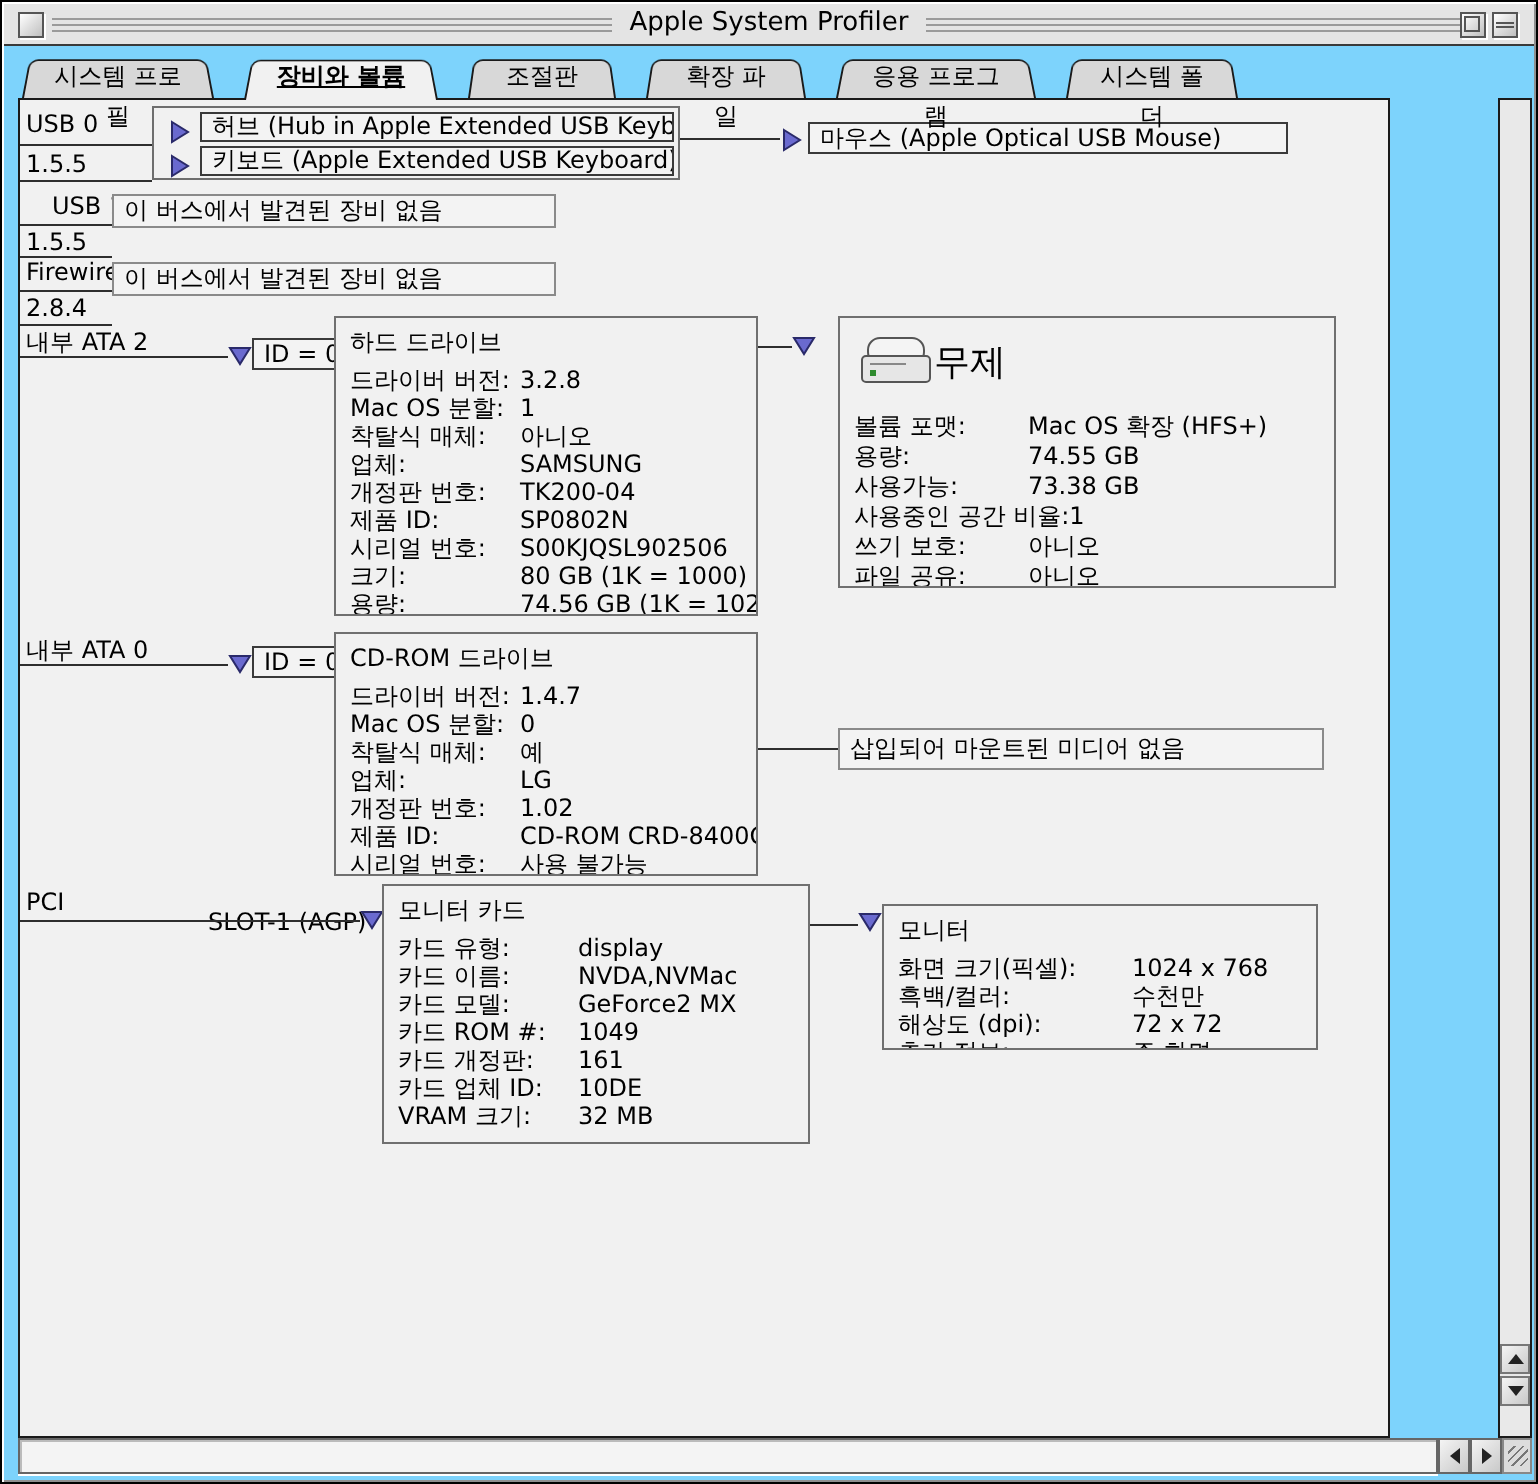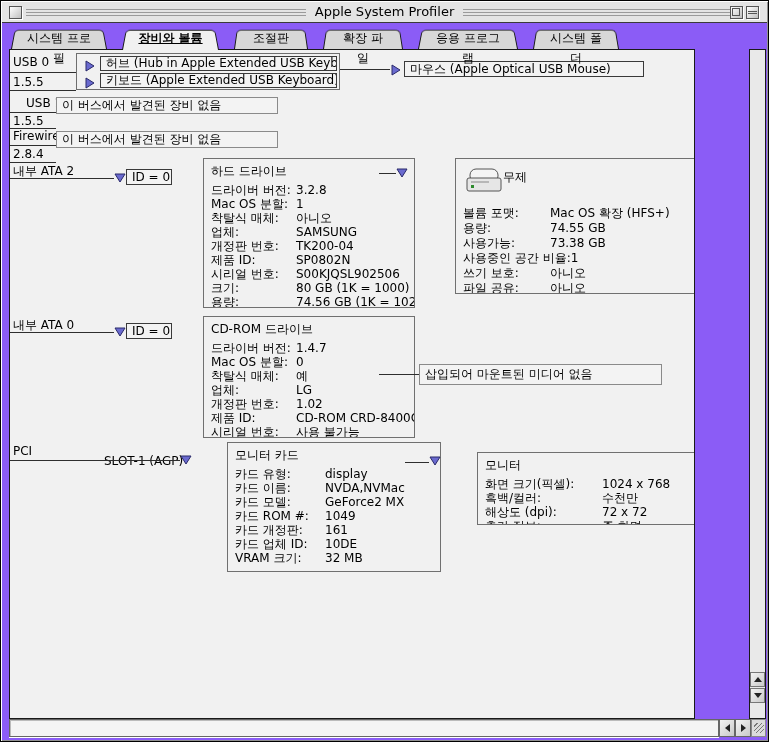--- a/index.html
+++ b/index.html
@@ -1,18 +1,18 @@
 <!DOCTYPE html>
 <html><head>
 <meta charset="utf-8">
 <style>
   html,body{margin:0;padding:0;background:#555;}
   body{width:769px;height:742px;font-family:"DejaVu Sans","Liberation Sans",sans-serif;}
   *{box-sizing:border-box;}
-  .window{position:relative;width:769px;height:742px;background:#8b5cf6;border:1px solid #000;
+  .window{position:relative;width:769px;height:742px;background:#7dd3fc;border:1px solid #000;
           box-shadow:inset 1px 1px 0 #fff, inset -1px -1px 0 #909090;}
   
   .titlebar{position:absolute;left:1px;top:1px;right:1px;height:21px;background:#E4E4E4;border-bottom:1px solid #3a3a3a;}
   .stripes{position:absolute;left:24px;right:34px;top:5px;bottom:5px;
            background:repeating-linear-gradient(to bottom,#E4E4E4 0 2px,#9a9a9a 2px 3px);}
   .title-text{position:absolute;left:0;right:0;top:0;height:20px;text-align:center;font-size:13px;line-height:20px;color:#000;pointer-events:none;}
   .title-text span{background:#E4E4E4;padding:0 9px;}
   .tb-btn{position:absolute;top:4px;width:13px;height:13px;border:1px solid #555;
           background:linear-gradient(135deg,#ffffff,#bfbfbf);box-shadow:1px 1px 0 #fff;}
   .tb-close{left:7px;}
@@ -51,34 +51,34 @@
   .grow-box{position:absolute;left:742px;top:0;width:15px;height:18px;background:#DCDCDC;border:1px solid #888;}
   .grow-box::after{content:'';position:absolute;left:2px;top:3px;width:10px;height:10px;
                    background:repeating-linear-gradient(135deg,transparent 0 2px,#777 2px 3px);}
   
   .lbl{position:absolute;font-size:12px;color:#000;white-space:nowrap;}
   .hline{position:absolute;height:1px;background:#2e2e2e;}
   .inner-box{position:absolute;background:#F3F3F3;border:1px solid #3a3a3a;font-size:12px;
              display:flex;align-items:center;padding:0 5px;white-space:nowrap;overflow:hidden;}
   .empty-box{border-color:#8a8a8a;}
   .usb-outer{position:absolute;border:1px solid #6e6e6e;background:#F1F1F1;}
-  .detail-box{position:absolute;border:1px solid #707070;background:#F1F1F1;overflow:hidden;margin-left:36px;}
+  .detail-box{position:absolute;border:1px solid #707070;background:#F1F1F1;overflow:hidden;}
   .box-title{font-size:12px;padding:4px 7px 2px;white-space:nowrap;}
   .spec-rows{padding:1px 0 0;}
   .spec-row{display:flex;font-size:12px;line-height:14px;padding:0 7px;white-space:nowrap;}
   .spec-label{flex:0 0 auto;}
   .w85 .spec-label{min-width:85px;}
   .w87 .spec-label{min-width:87px;}
   .w90 .spec-label{min-width:90px;}
   .w112 .spec-label{min-width:117px;}
   .vol15 .spec-row{line-height:15px;}
   .tri{position:absolute;}
   .vol-head{position:relative;height:46px;}
   .disk-icon{position:absolute;left:9px;top:7px;}
-  .vol-title{position:absolute;left:47px;top:10px;font-size:12px;}
+  .vol-title{position:absolute;left:47px;top:10px;font-size:18px;}
 </style>
 </head>
 <body>
 
 <div class="window">
 
   <div class="titlebar">
     <div class="stripes"></div>
     <div class="tb-btn tb-close"></div>
     <div class="title-text"><span>Apple System Profiler</span></div>

